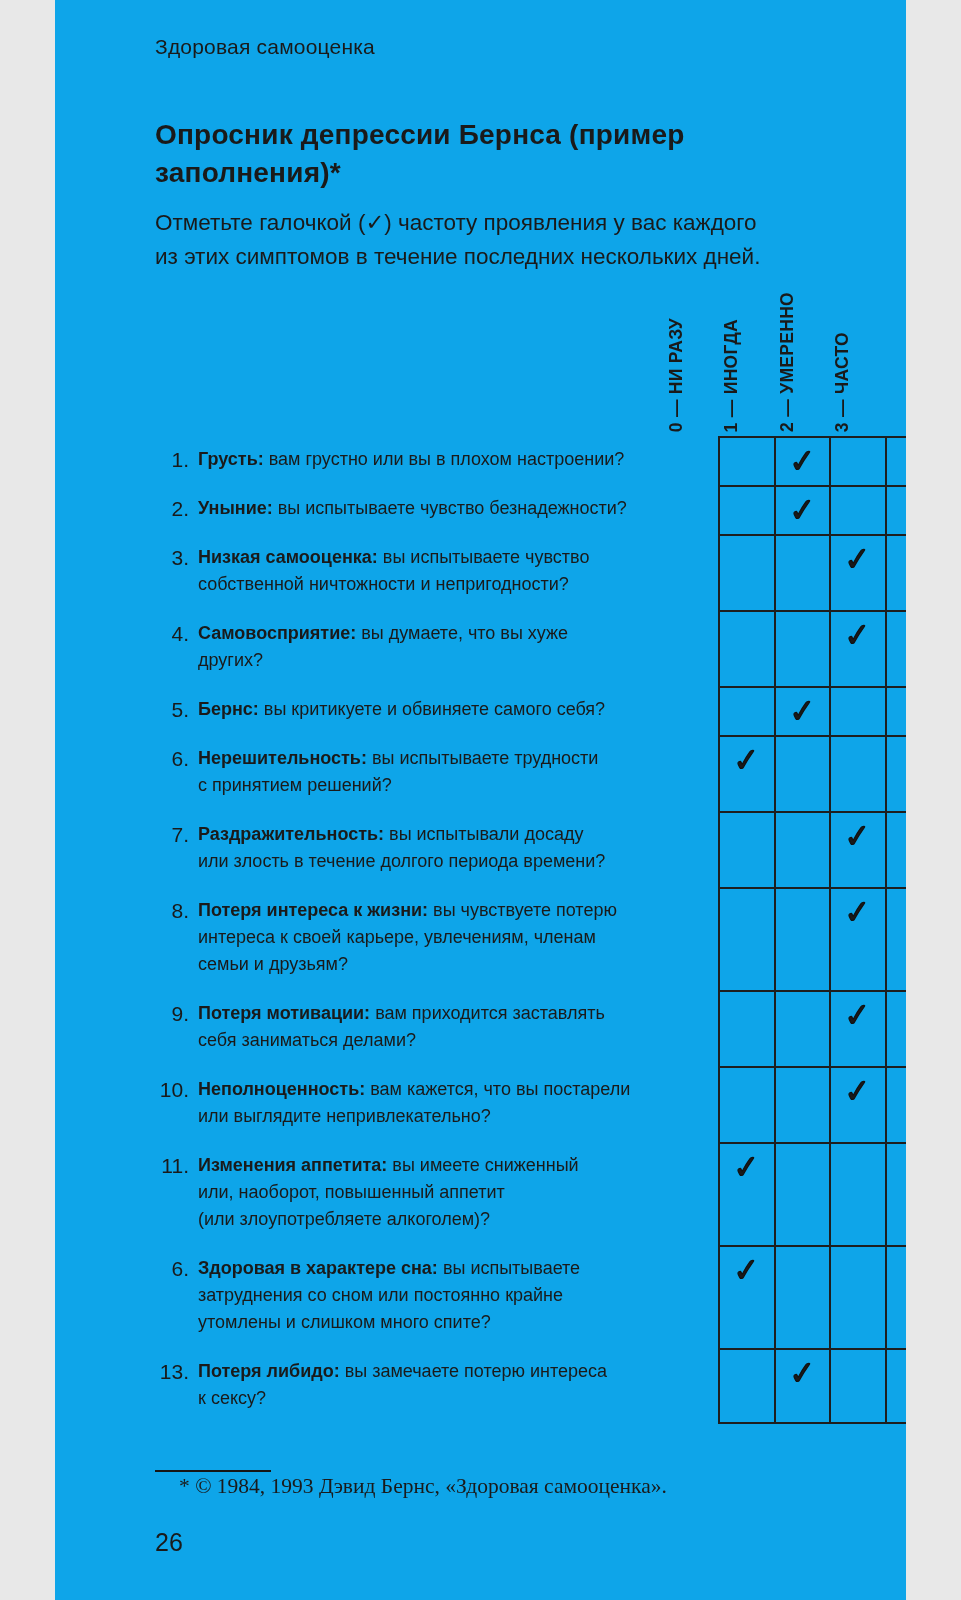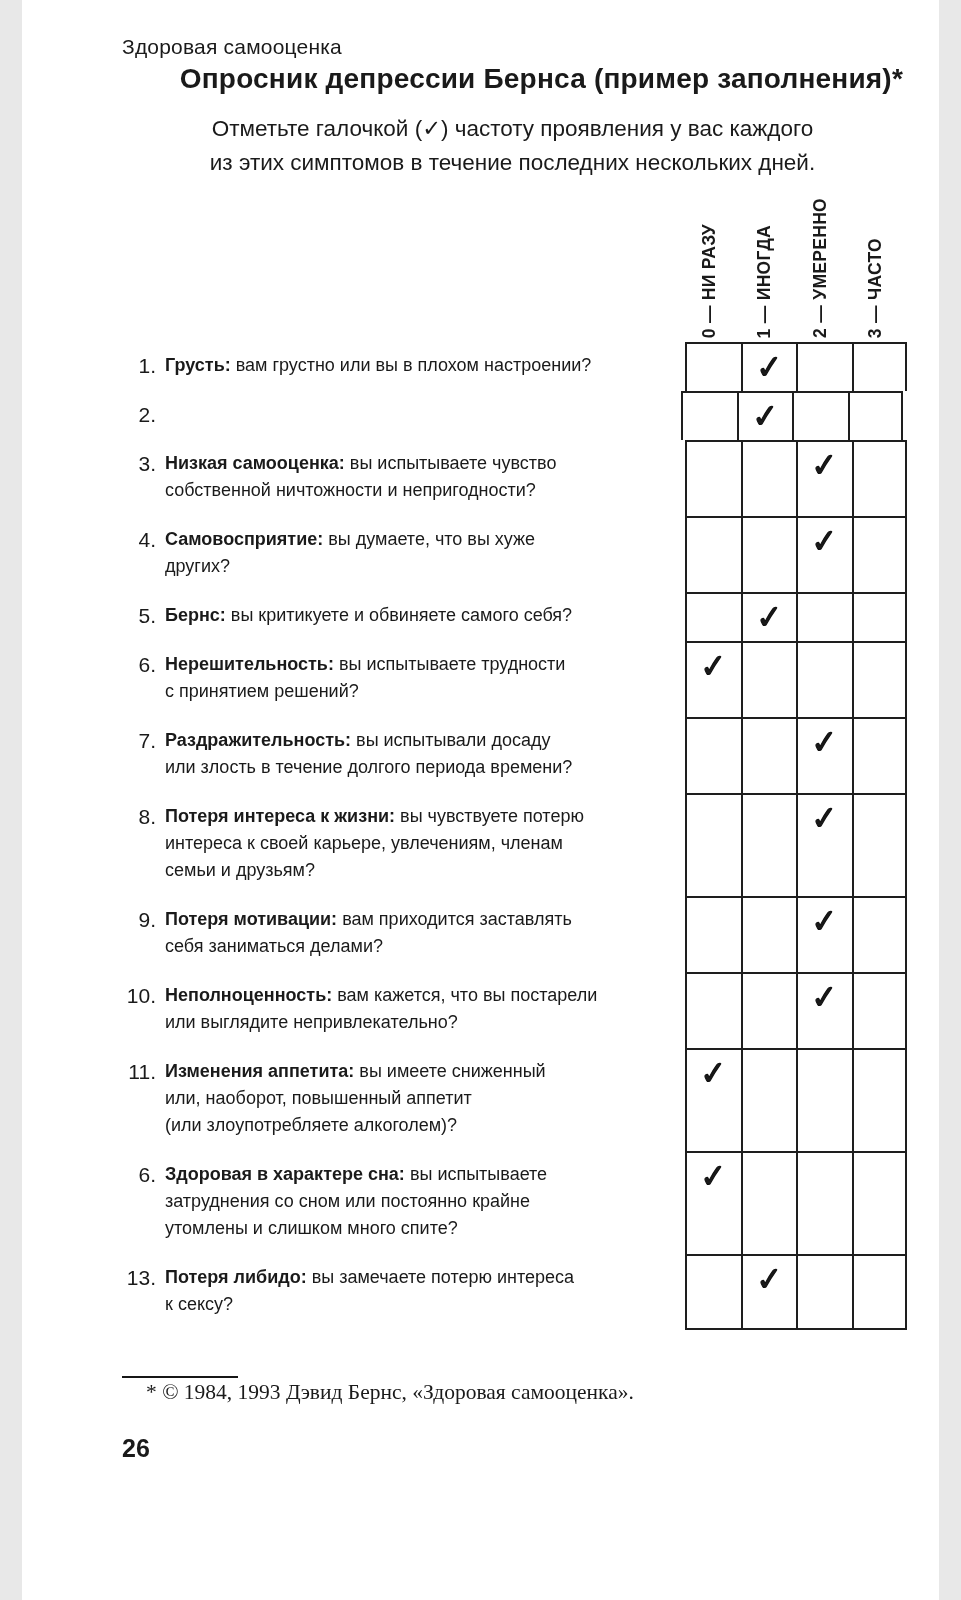--- a/index.html
+++ b/index.html
@@ -1,45 +1,46 @@
 <!DOCTYPE html>
 <html lang="ru"><head>
 <meta charset="utf-8">
 <style>
   * { margin: 0; padding: 0; box-sizing: border-box; }
   html, body { background: #e8e8e8; }
   .sheet {
     position: relative;
-    width: 917px;
+    width: 851px;
     height: 1600px;
     margin: 0 auto;
-    background: #ffffff;
+    background: #0ea5e9;
     color: #1a1a1a;
     font-family: "Liberation Sans", "DejaVu Sans", sans-serif;
     overflow: hidden;
   }
   .content {
     padding: 34px 36px 0 100px; 
   }
   .running-head {
     font-size: 21px;
     line-height: 26px;
     font-weight: 500;
     letter-spacing: 0.2px;
   }
   .title {
-    text-align: right;
+    margin-top: 56px;
+    text-align: left;
     font-size: 28px;
     line-height: 38px;
     font-weight: 700;
     letter-spacing: 0.2px;
   }
   .subtitle {
     margin-top: 14px;
-    text-align: center;
+    text-align: left;
     font-size: 22.5px;
     line-height: 34px;
     white-space: pre-line;
   }
   
   .col-headers {
     margin-left: auto;
     width: 222px;
     height: 148px;
     margin-top: 14px;
@@ -116,21 +117,21 @@
   }
   .footnote {
     padding-left: 24px;
     font-family: "Liberation Serif", "DejaVu Serif", serif;
     font-size: 21.5px;
     line-height: 28px;
   }
   .page-number {
     margin-top: 28px;
     font-size: 25px;
-    font-weight: 700;
+    font-weight: 400;
   }
 </style>
 </head>
 <body>
 
 <div class="sheet">
   <div class="content">
 
     <div class="running-head">Здоровая самооценка</div>
 
@@ -172,20 +173,21 @@
             </div>
             <div class="cell">
               <span class="check"></span>
             </div>
           </div>
   </div>
 
   <div class="row">
     <div class="q">
       <span class="num">2.</span>
+      <span class="qtext"><b class="term">Уныние:</b> <span class="qbody">вы испытываете чувство безнадежности?</span></span>
     </div>
     <div class="cells">
             <div class="cell">
               <span class="check"></span>
             </div>
             <div class="cell">
               <span class="check">✓</span>
             </div>
             <div class="cell">
               <span class="check"></span>

